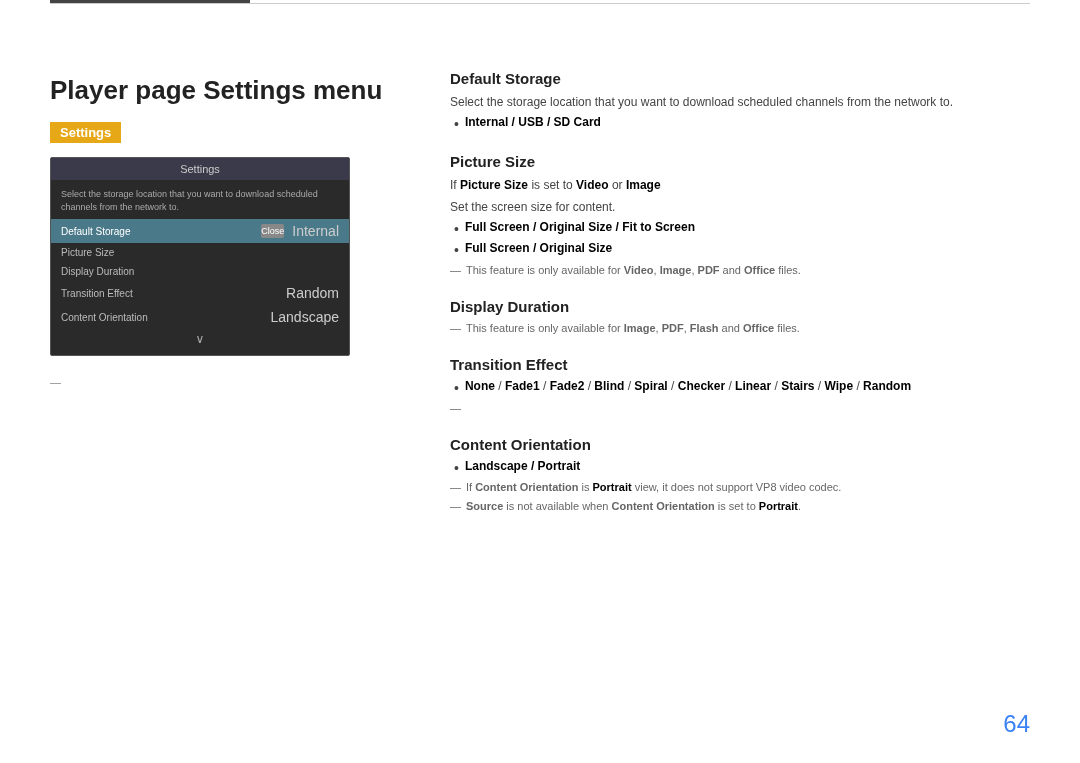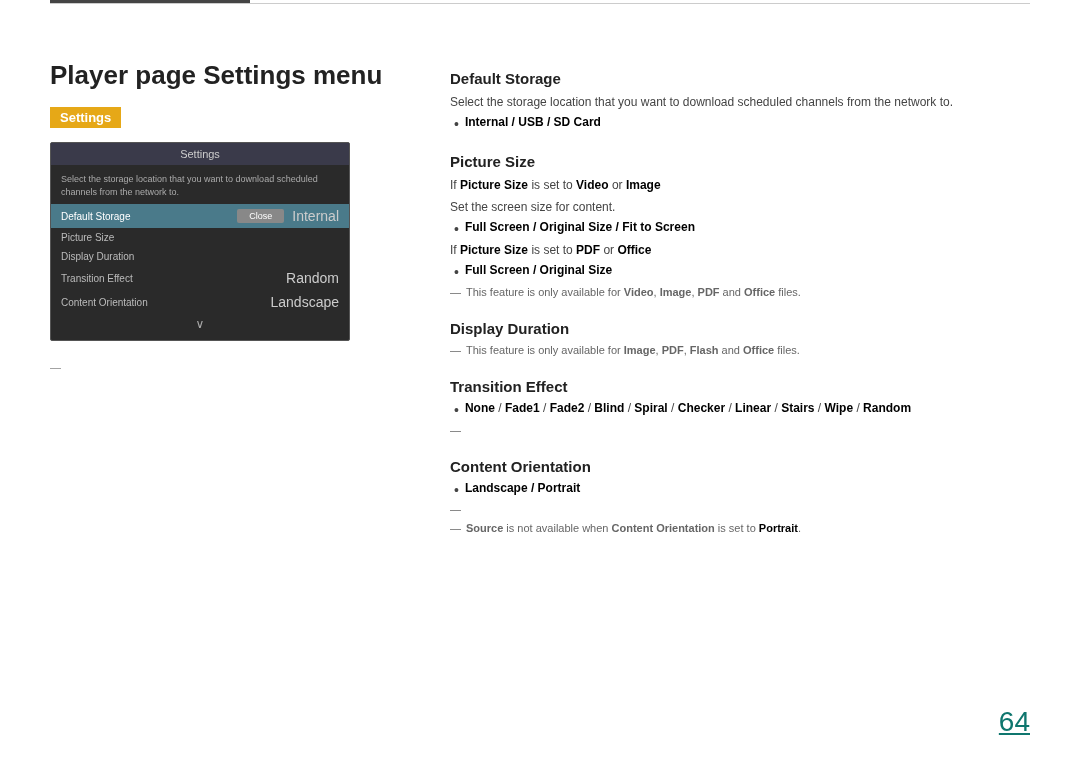--- a/index.html
+++ b/index.html
@@ -46,21 +46,21 @@
     .left-column {
       width: 360px;
       flex-shrink: 0;
     }
 
     .page-title {
       font-size: 26px;
       font-weight: bold;
       color: #222;
       margin-bottom: 16px;
-      margin-top: 0;
+      margin-top: 15px;
     }
 
     .settings-badge {
       background: #e6a817;
       color: #fff;
       font-size: 13px;
       font-weight: bold;
       padding: 3px 10px;
       display: inline-block;
       margin-bottom: 14px;
@@ -108,21 +108,21 @@
       color: #bbb;
     }
 
     .mockup-row-label { flex: 1; }
     .mockup-row-value { color: #ccc; font-size: 14px; }
 
     .mockup-close-btn {
       background: #888;
       color: #fff;
       font-size: 9px;
-      padding: 2px 12px;
+      padding: 2px 0;
       border-radius: 2px;
     }
 
     .mockup-chevron {
       text-align: center;
       color: #aaa;
       font-size: 12px;
       padding: 3px 0;
     }
 
@@ -194,24 +194,23 @@
       font-size: 11px;
     }
 
     .highlight-orange { color: #000000; font-weight: bold; }
 
     
     .page-number {
       position: absolute;
       bottom: 25px;
       right: 50px;
-      font-size: 28px;
-      color: #0f766e;
+      font-size: 24px;
+      color: #3b82f6;
       font-weight: 300;
-      text-decoration: underline;
     }
   </style>
 </head>
 <body>
 
 <div class="page-container">
 
   <div class="top-line-dark"></div>
   <div class="top-line-light"></div>
 
@@ -277,23 +276,20 @@
       <div class="section">
         <div class="section-title">Picture Size</div>
         <p class="section-text">
           If <span class="highlight-orange">Picture Size</span> is set to <span class="highlight-orange">Video</span> or <span class="highlight-orange">Image</span>
         </p>
         <p class="section-text">Set the screen size for content.</p>
         <div class="bullet-item">
           <span class="bullet-dot">•</span>
           <span class="highlight-orange">Full Screen / Original Size / Fit to Screen</span>
         </div>
-        <p class="section-text">
-          If <span class="highlight-orange">Picture Size</span> is set to <span class="highlight-orange">PDF</span> or <span class="highlight-orange">Office</span>
-        </p>
         <div class="bullet-item">
           <span class="bullet-dot">•</span>
           <span class="highlight-orange">Full Screen / Original Size</span>
         </div>
         <div class="note-item">
           <span class="note-dash">—</span>
           <span>This feature is only available for <strong>Video</strong>, <strong>Image</strong>, <strong>PDF</strong> and <strong>Office</strong> files.</span>
         </div>
       </div>
 
@@ -319,20 +315,21 @@
       </div>
 
       <div class="section">
         <div class="section-title">Content Orientation</div>
         <div class="bullet-item">
           <span class="bullet-dot">•</span>
           <span class="highlight-orange">Landscape / Portrait</span>
         </div>
         <div class="note-item">
           <span class="note-dash">—</span>
+          <span>If <strong>Content Orientation</strong> is <span class="highlight-orange"><strong>Portrait</strong></span> view, it does not support VP8 video codec.</span>
         </div>
         <div class="note-item">
           <span class="note-dash">—</span>
           <span><strong>Source</strong> is not available when <strong>Content Orientation</strong> is set to <span class="highlight-orange"><strong>Portrait</strong></span>.</span>
         </div>
       </div>
 
     </div>
   </div>
 

